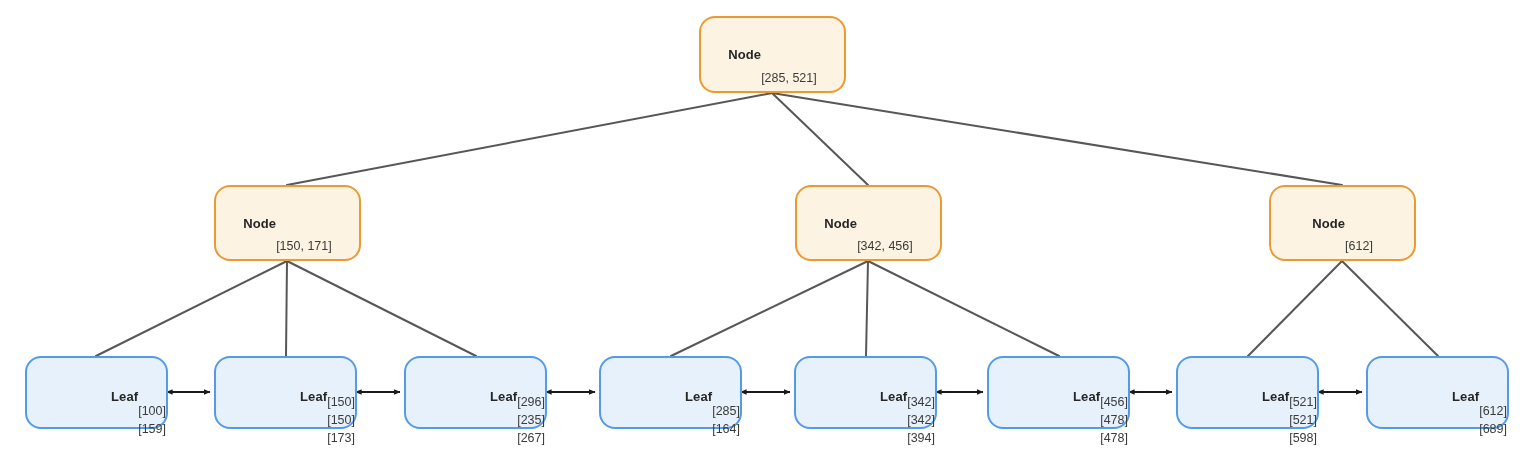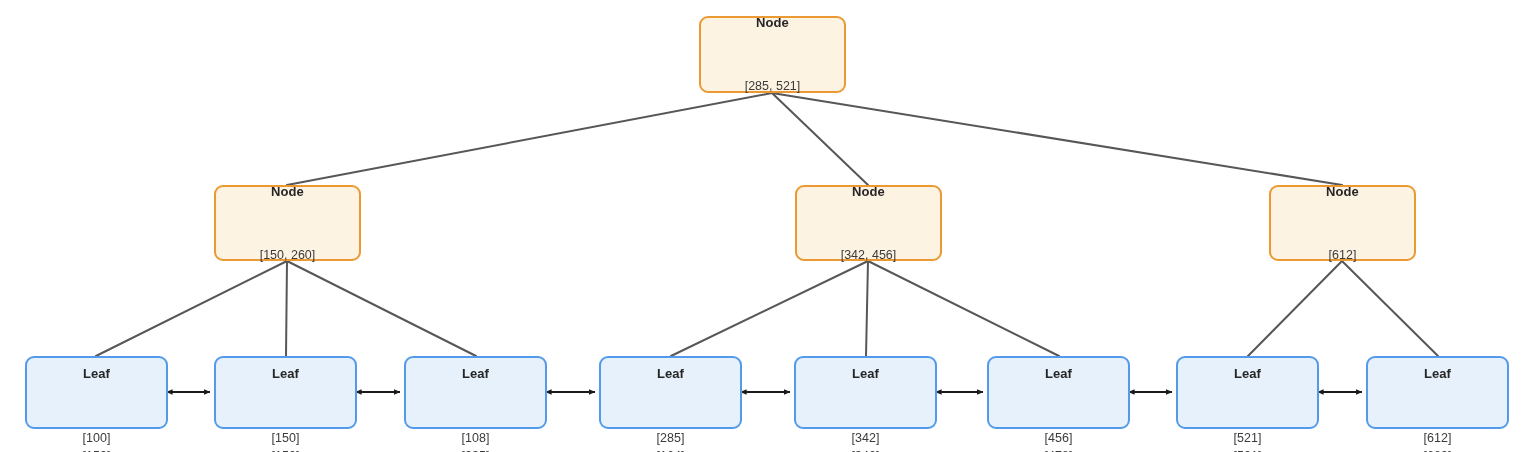--- a/index.html
+++ b/index.html
@@ -24,37 +24,37 @@
     position: absolute;
     left: 0;
     top: 0;
     width: 1536px;
     height: 452px;
     pointer-events: none;
   }
   .tree-box {
     position: absolute;
     box-sizing: border-box;
-    border-radius: 9px;
+    border-radius: 16px;
     border-width: 2px;
     border-style: solid;
     display: flex;
-    flex-direction: column;
+    flex-direction: row;
     align-items: center;
     z-index: 2;
   }
   .node-box {
     background: #fdf3e3;
     border-color: #eb9a33;
     justify-content: center;
   }
   .leaf-box {
     background: #e6f1fb;
     border-color: #539bea;
-    justify-content: flex-start;
+    justify-content: flex-end;
     padding-top: 7px;
   }
   .box-title {
     font-size: 13px;
     font-weight: bold;
     color: #262626;
     line-height: 17px;
     letter-spacing: 0.1px;
   }
   .box-keys {
@@ -107,21 +107,21 @@
       </g>
   </svg>
 
   <div id="boxes-layer">
       <div class="tree-box node-box" style="left: 699px; top: 16px; width: 147px; height: 77px;">
         <div class="box-title">Node</div>
         <div class="box-keys">[285, 521]</div>
       </div>
       <div class="tree-box node-box" style="left: 214px; top: 185px; width: 147px; height: 76px;">
         <div class="box-title">Node</div>
-        <div class="box-keys">[150, 260]</div>
+        <div class="box-keys">[150, 171]</div>
       </div>
       <div class="tree-box node-box" style="left: 795px; top: 185px; width: 147px; height: 76px;">
         <div class="box-title">Node</div>
         <div class="box-keys">[342, 456]</div>
       </div>
       <div class="tree-box node-box" style="left: 1269px; top: 185px; width: 147px; height: 76px;">
         <div class="box-title">Node</div>
         <div class="box-keys">[612]</div>
       </div>
       <div class="tree-box leaf-box" style="left: 25px; top: 356px; width: 143px; height: 73px;">
@@ -130,21 +130,21 @@
 [159]</div>
       </div>
       <div class="tree-box leaf-box" style="left: 214px; top: 356px; width: 143px; height: 73px;">
         <div class="box-title">Leaf</div>
         <div class="box-keys">[150]
 [150]
 [173]</div>
       </div>
       <div class="tree-box leaf-box" style="left: 404px; top: 356px; width: 143px; height: 73px;">
         <div class="box-title">Leaf</div>
-        <div class="box-keys">[108]
+        <div class="box-keys">[296]
 [235]
 [267]</div>
       </div>
       <div class="tree-box leaf-box" style="left: 599px; top: 356px; width: 143px; height: 73px;">
         <div class="box-title">Leaf</div>
         <div class="box-keys">[285]
 [164]</div>
       </div>
       <div class="tree-box leaf-box" style="left: 794px; top: 356px; width: 143px; height: 73px;">
         <div class="box-title">Leaf</div>

